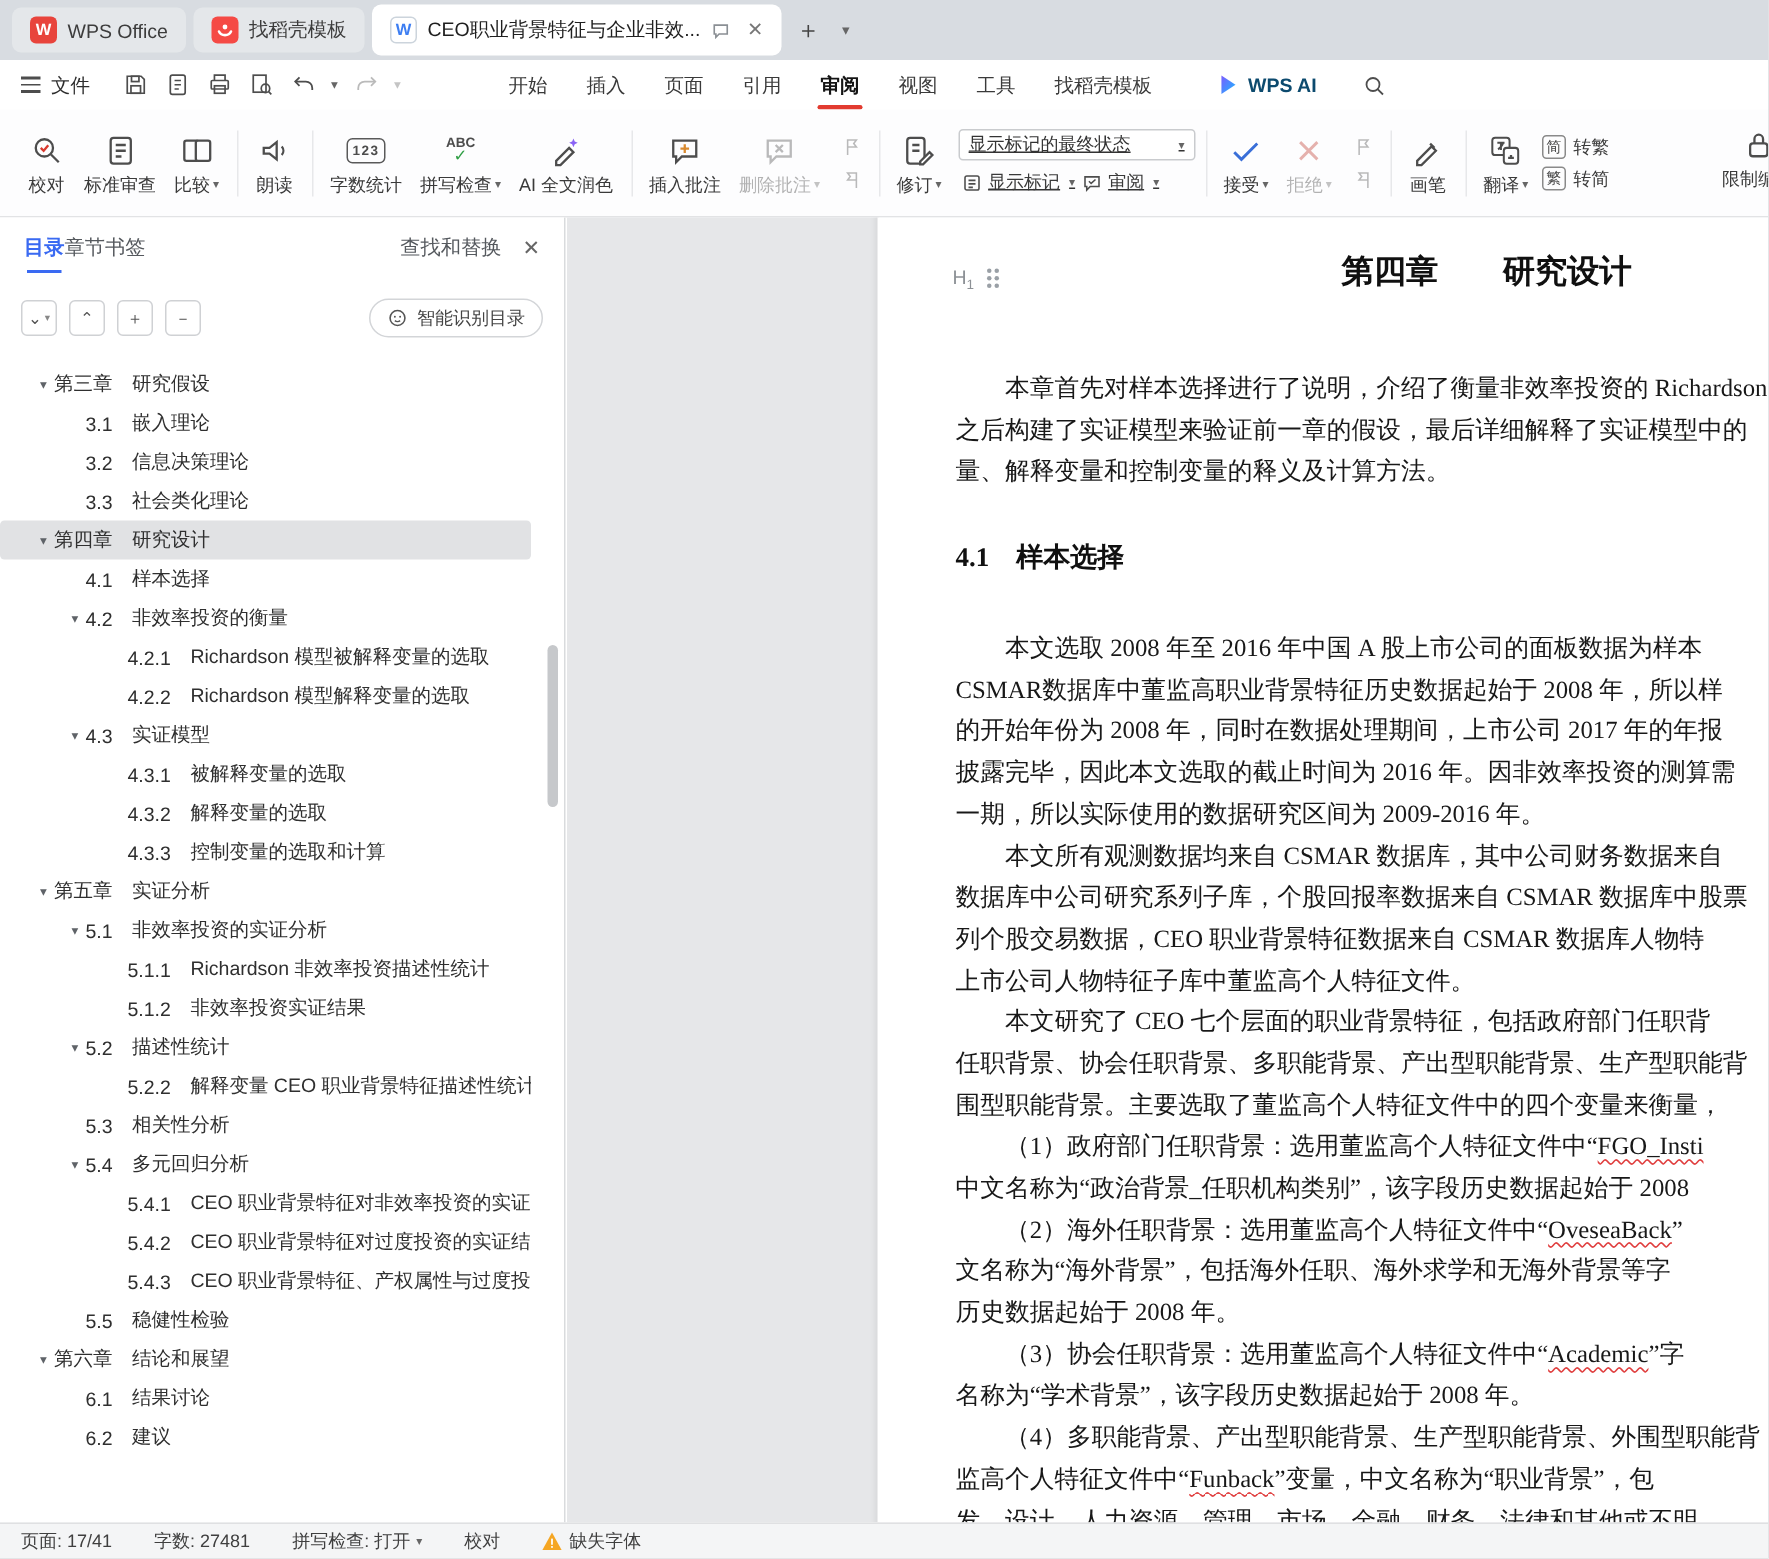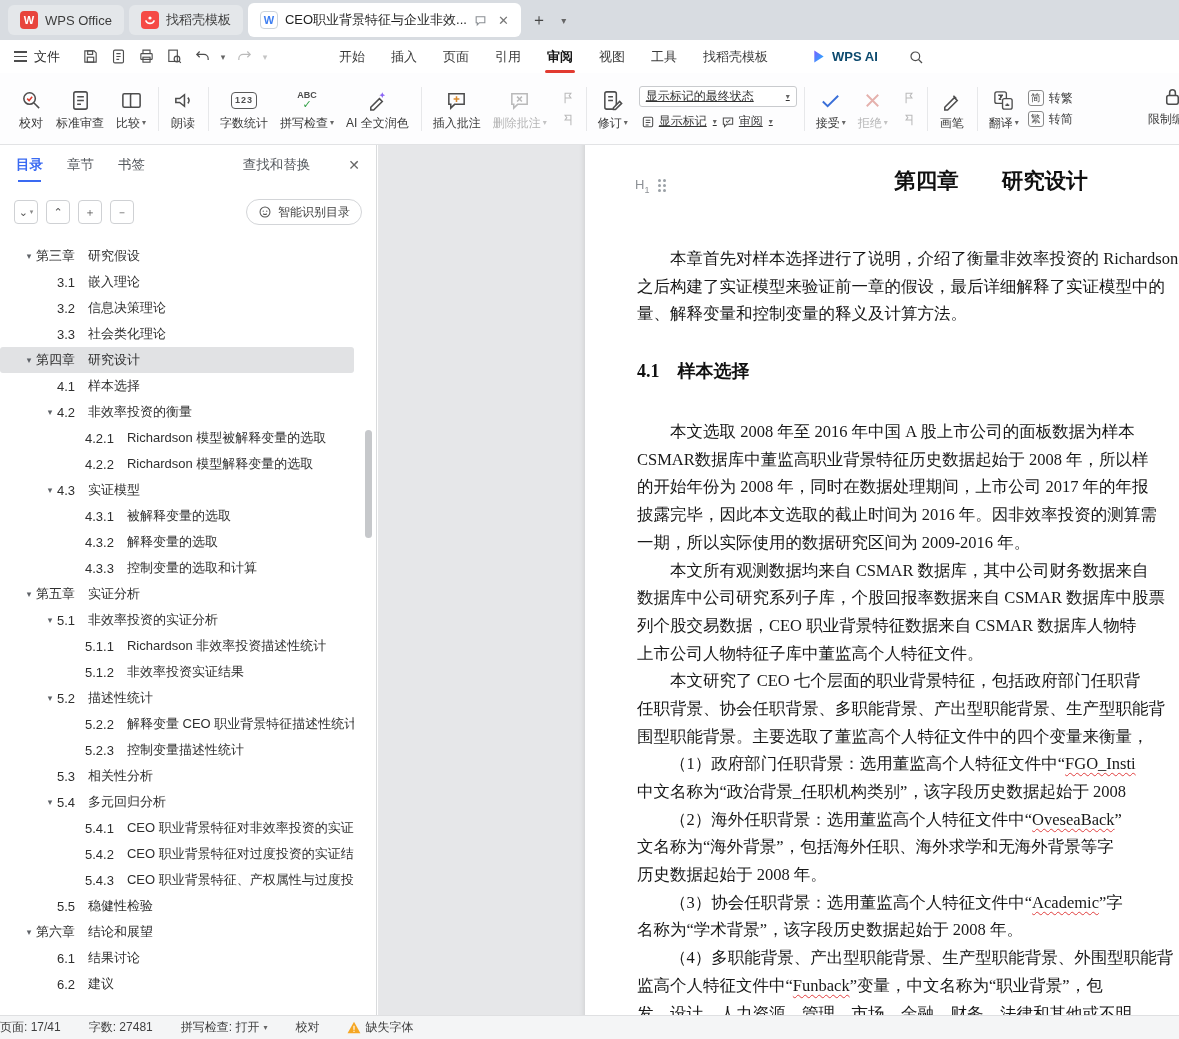--- a/index.html
+++ b/index.html
@@ -66,21 +66,21 @@
   .sm-btn{display:flex;align-items:center;gap:4px;font-size:12px;color:#3a3a3a;padding:1px 2px;}
   .cc-col{display:flex;flex-direction:column;gap:4px;margin-left:2px;}
   .cc-row{display:flex;align-items:center;gap:5px;font-size:12px;color:#3a3a3a;}
   .cc-icon{width:16px;height:16px;border:1px solid #8a8a8a;border-radius:3px;font-size:10px;
            display:flex;align-items:center;justify-content:center;color:#444;}
   .restrict-btn{position:absolute;left:1143px;top:7px;}
 
   
   .toc{position:absolute;top:145px;left:0;width:377px;bottom:24px;background:#fff;
        border-right:1px solid #d9dbdd;display:flex;flex-direction:column;}
-  .toc-tabs{height:40px;display:flex;align-items:center;padding:0 16px;font-size:13.5px;color:#55595e;gap:24px;flex:none;}
+  .toc-tabs{height:40px;display:flex;align-items:center;padding:0 16px;font-size:13.5px;color:#55595e;flex:none;}
   .toc-tab{position:relative;white-space:nowrap;}
   .toc-tab.active{color:#3a6af2;font-weight:bold;}
   .toc-tab.active::after{content:"";position:absolute;left:2px;right:2px;bottom:-8px;height:2px;background:#3a6af2;}
   .toc-tab:nth-child(4){margin-left:auto;}
   .toc-close{margin-left:14px;color:#666;font-size:14px;}
   .toc-toolbar{margin-top:12px;height:30px;display:flex;align-items:center;padding:0 14px;gap:8px;flex:none;}
   .sq-btn{min-width:24px;height:24px;border:1px solid #cfd1d4;border-radius:4px;background:#fff;
           display:flex;align-items:center;justify-content:center;font-size:11px;color:#555;gap:2px;padding:0 3px;}
   .sq-btn .dd{font-size:7px;color:#888;}
   .smart{margin-left:auto;height:26px;border:1px solid #d3d5d8;border-radius:13px;display:flex;
@@ -110,21 +110,21 @@
   .dl{height:27.7px;line-height:27.7px;padding-left:52px;font-size:16.5px;white-space:nowrap;
       font-family:"Liberation Serif","DejaVu Serif",serif;color:#181818;overflow:visible;}
   .dl.ind{text-indent:33px;}
   .h2line{height:30px;line-height:30px;margin:28px 0 32px;padding-left:52px;font-weight:bold;font-size:18px;
           font-family:"Liberation Serif","DejaVu Serif",serif;color:#101010;white-space:nowrap;}
   .wv{text-decoration:underline;text-decoration-style:wavy;text-decoration-color:#e03e3e;
       text-decoration-thickness:1px;text-underline-offset:3px;}
 
   
   .status{position:absolute;left:0;right:0;bottom:0;height:24px;background:#f4f5f6;border-top:1px solid #dfe0e2;
-          display:flex;align-items:center;font-size:12px;color:#3f3f3f;padding-left:0;gap:28px;}
+          display:flex;align-items:center;font-size:12px;color:#3f3f3f;padding-left:14px;gap:28px;}
   .st-item{display:flex;align-items:center;gap:4px;white-space:nowrap;}
   .st-item .dd{font-size:8px;color:#666;}
   svg{display:block;}
 </style>
 </head>
 <body>
 
 <div id="app">
 
   <div class="tabbar">
@@ -597,25 +597,20 @@
         </div>
         <div class="trow l2">
           <span class="tri">▾</span>
           <span class="tnum">5.2</span>
           <span class="ttl">描述性统计</span>
         </div>
         <div class="trow l3">
           <span class="tri"></span>
           <span class="tnum">5.2.2</span>
           <span class="ttl">解释变量 CEO 职业背景特征描述性统计</span>
-        </div>
-        <div class="trow l3">
-          <span class="tri"></span>
-          <span class="tnum">5.2.3</span>
-          <span class="ttl">控制变量描述性统计</span>
         </div>
         <div class="trow l2">
           <span class="tri"></span>
           <span class="tnum">5.3</span>
           <span class="ttl">相关性分析</span>
         </div>
         <div class="trow l2">
           <span class="tri">▾</span>
           <span class="tnum">5.4</span>
           <span class="ttl">多元回归分析</span>

